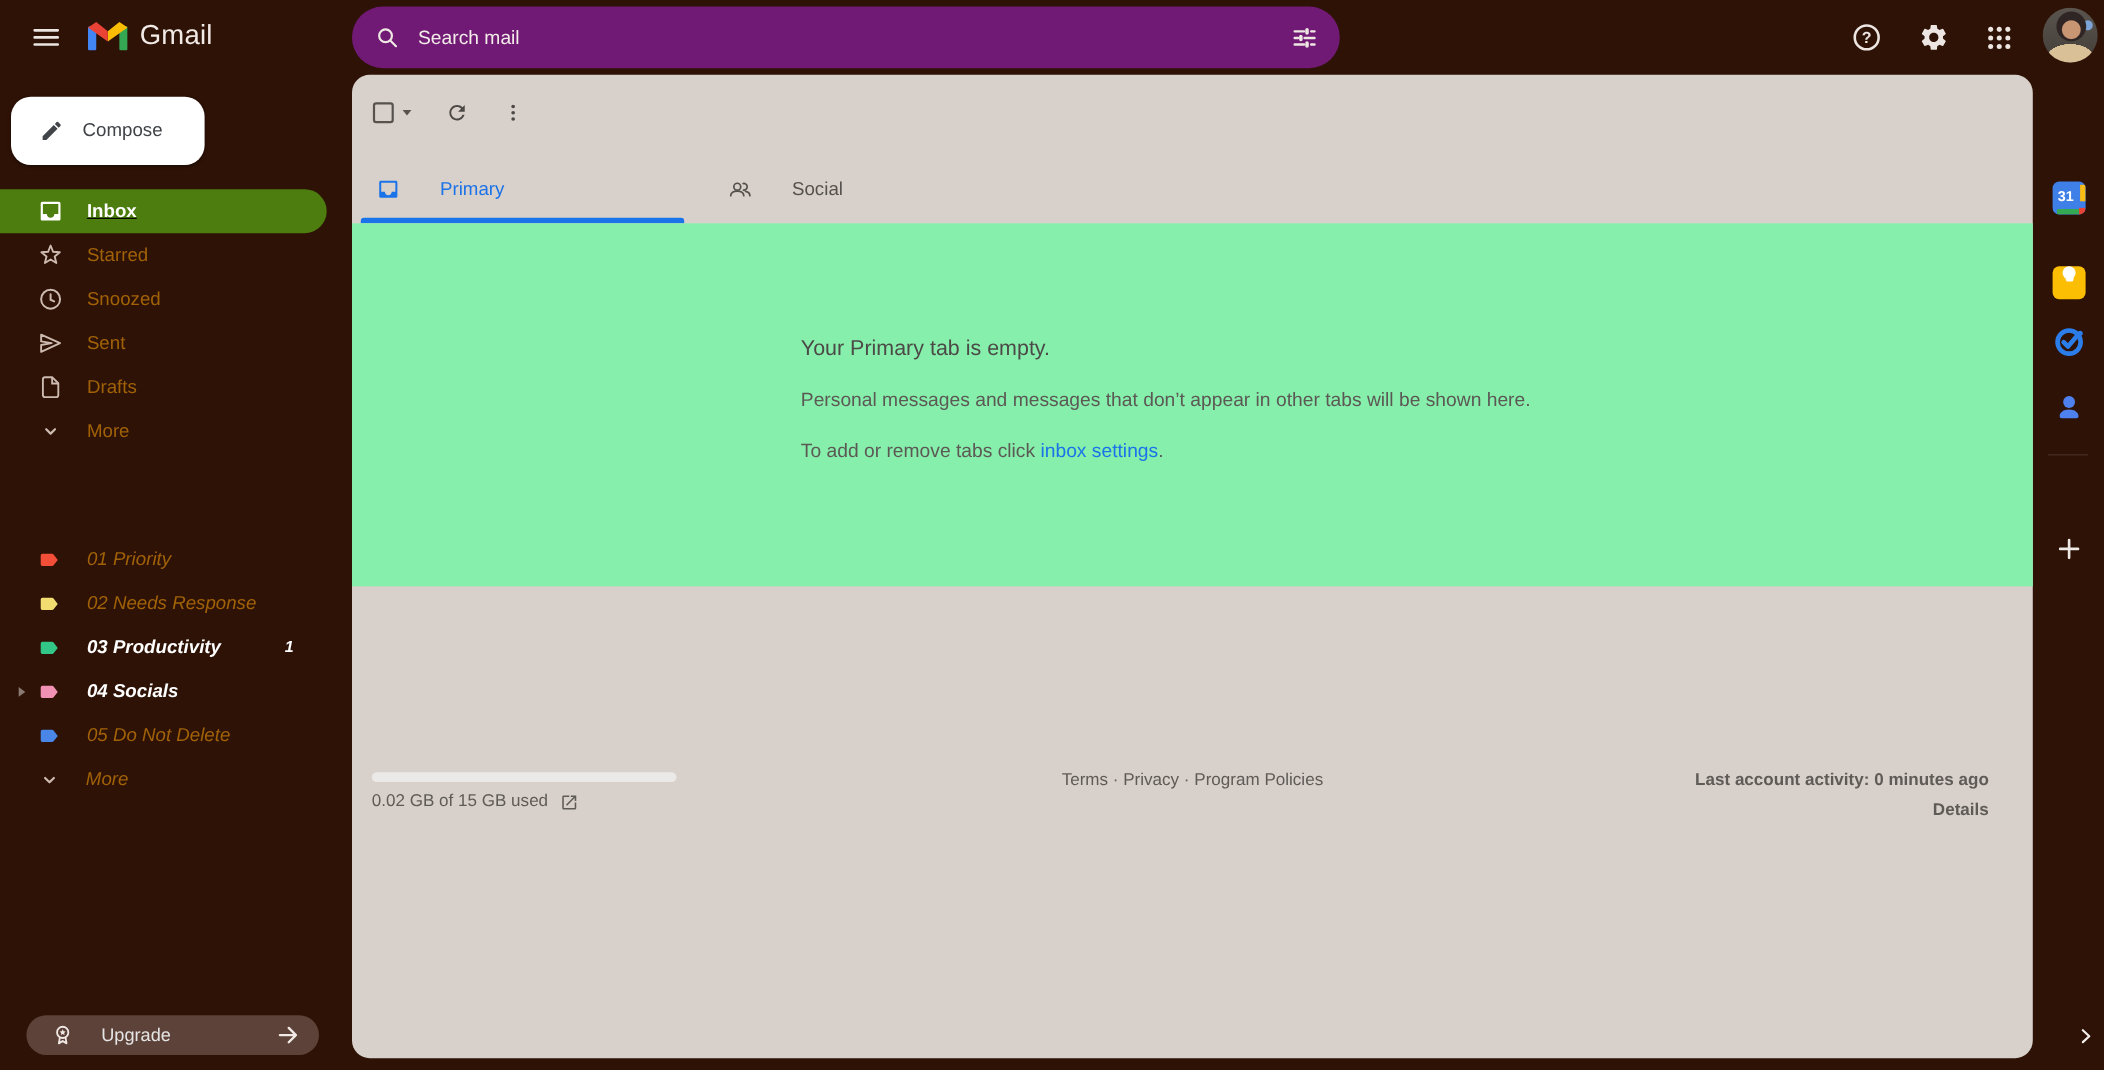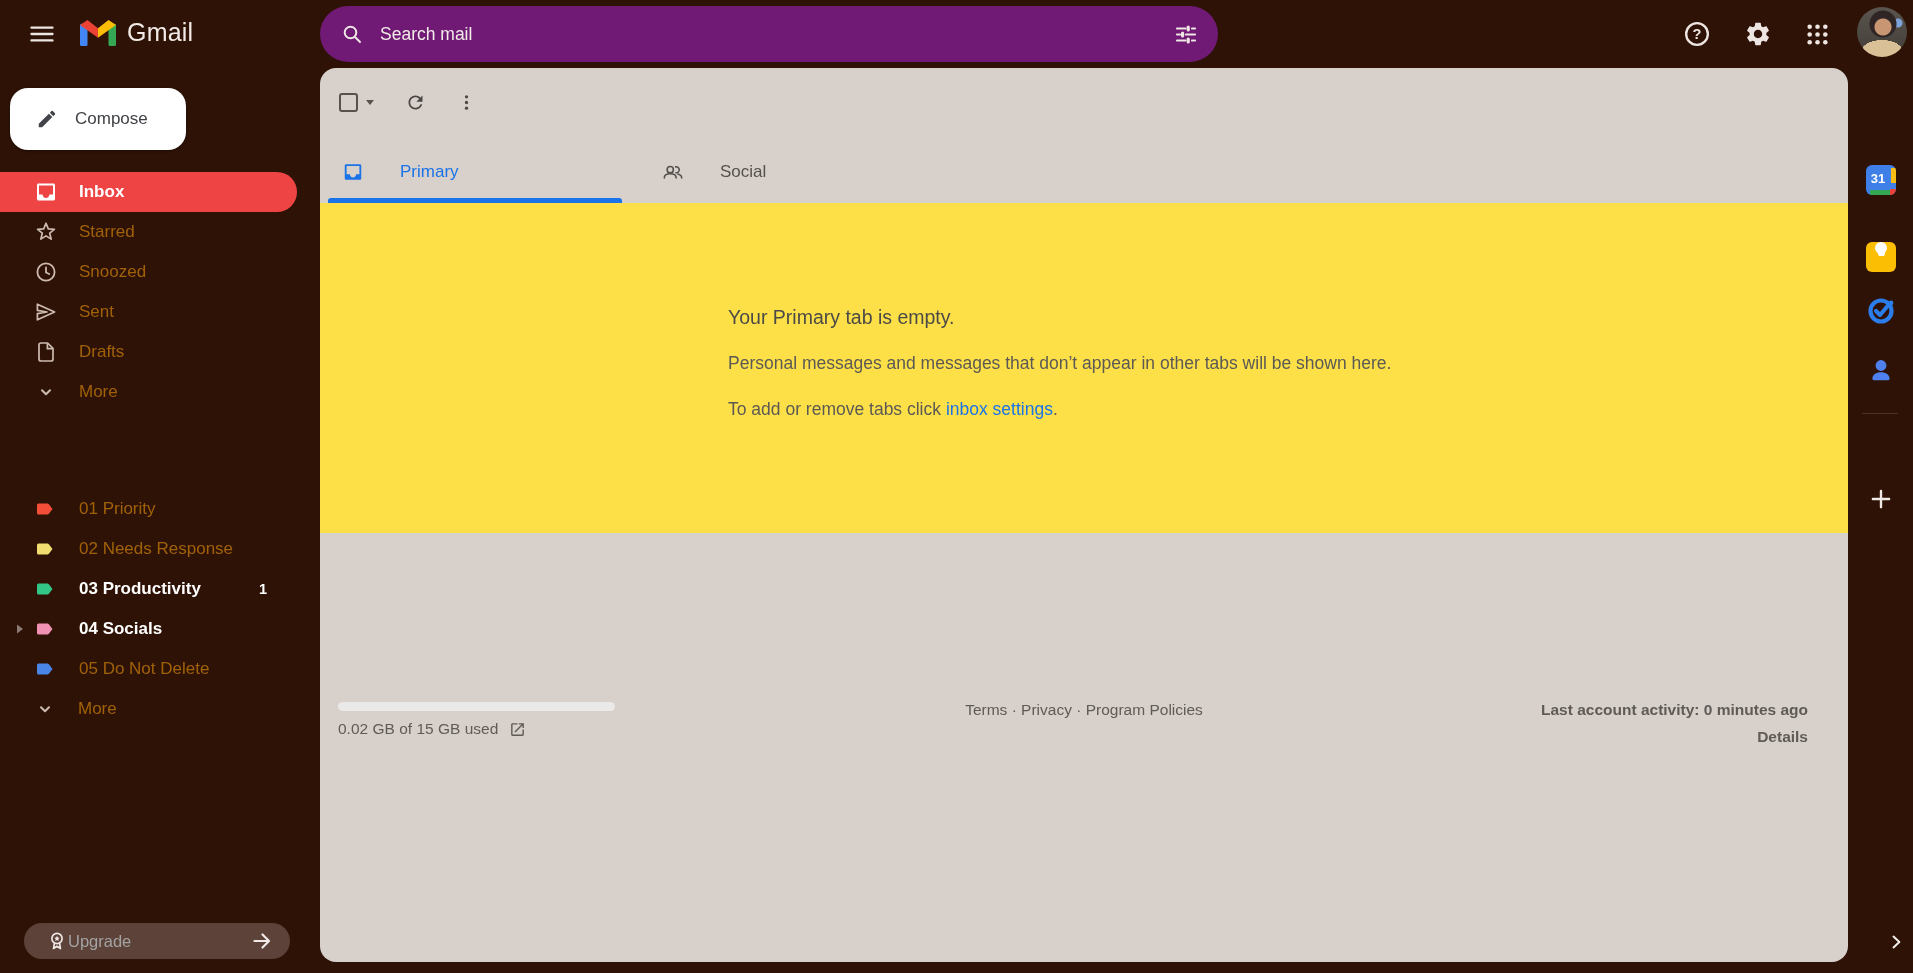--- a/index.html
+++ b/index.html
@@ -31,52 +31,52 @@
   }
 
   
   .sidebar{position:absolute;left:0;top:68px;width:320px;height:905px;}
   .compose{position:absolute;left:10px;top:20px;width:176px;height:62px;background:#fff;border-radius:18px;
     display:flex;align-items:center;padding-left:26px;box-sizing:border-box;gap:17px;cursor:pointer;
     box-shadow:0 1px 3px rgba(0,0,0,.35);}
   .compose-label{font-size:17px;font-weight:500;color:#3f4246;}
   .nav{position:absolute;left:0;top:104px;width:320px;}
   .srow{position:relative;height:40px;display:flex;align-items:center;padding-left:34px;width:297px;box-sizing:border-box;border-radius:0 20px 20px 0;cursor:pointer;}
-  .srow.selected{background:#ef4444;}
+  .srow.selected{background:#4d7c0f;text-decoration:underline;}
   .sicon{width:24px;height:24px;margin-right:21px;flex:none;color:#cdbbb1;}
   .srow.selected .sicon{color:#ffffff;}
   .slabel{font-size:17px;color:#a16207;white-space:nowrap;}
   .slabel.bold{font-weight:700;color:#ffffff;}
   .labels-head{position:absolute;left:0;top:374px;width:320px;height:40px;display:flex;align-items:center;padding-left:36px;box-sizing:border-box;}
   .labels-title{font-size:18px;font-weight:500;color:#f5eeeb;}
   .labels-add{position:absolute;right:30px;top:8px;width:24px;height:24px;cursor:pointer;}
-  .labellist{position:absolute;left:0;top:421px;width:320px;}
+  .labellist{position:absolute;left:0;top:421px;width:320px;font-style:italic;}
   .lrow{position:relative;height:40px;display:flex;align-items:center;padding-left:34px;width:297px;box-sizing:border-box;border-radius:0 20px 20px 0;cursor:pointer;}
   .tag{width:23px;height:20px;margin-right:22px;flex:none;}
   .expand{position:absolute;left:16px;top:15px;width:8px;height:10px;}
   .count{margin-left:auto;margin-right:30px;font-size:14.5px;font-weight:600;color:#ffffff;}
   .upgrade{position:absolute;left:24px;top:855px;width:266px;height:36px;background:#5c4238;border-radius:18px;
     display:flex;align-items:center;padding:0 16px 0 22px;box-sizing:border-box;cursor:pointer;}
-  .upgrade-label{font-size:16.5px;color:#a3a3a3;}
+  .upgrade-label{font-size:16.5px;color:#e5e5e5;margin-left:24px;}
   .upgrade-arrow{margin-left:auto;width:24px;height:24px;}
 
   
   .card{position:absolute;left:320px;top:68px;width:1528px;height:894px;background:#d8d0cb;border-radius:16px;}
   .tool-select{position:absolute;left:19px;top:25px;width:19px;height:19px;border:2px solid #57524e;border-radius:3px;box-sizing:border-box;cursor:pointer;}
   .tool-caret{position:absolute;left:46px;top:32px;width:0;height:0;border-left:4.5px solid transparent;border-right:4.5px solid transparent;border-top:5.5px solid #57524e;cursor:pointer;}
   .tool-refresh{position:absolute;left:85px;top:24px;width:21px;height:21px;cursor:pointer;}
   .tool-more{position:absolute;left:136px;top:24px;width:21px;height:21px;cursor:pointer;}
   .tabs{position:absolute;left:0;top:72px;height:63px;display:flex;}
   .tab{position:relative;width:320px;height:63px;display:flex;align-items:center;padding-left:22px;box-sizing:border-box;gap:36px;cursor:pointer;}
   .tab .tlabel{font-size:17px;color:#55514d;}
   .tab.active .tlabel{color:#1a73e8;font-weight:500;}
   .tab .ticon{width:22px;height:22px;color:#55514d;}
   .tab.active .ticon{color:#1a73e8;}
   .tab-underline{position:absolute;left:8px;right:18px;bottom:0;height:5px;background:#1a73e8;border-radius:3px 3px 0 0;}
-  .whitearea{position:absolute;left:0;top:135px;width:1528px;height:330px;background:#fde047;}
+  .whitearea{position:absolute;left:0;top:135px;width:1528px;height:330px;background:#86efac;}
   .empty{position:absolute;left:408px;top:103px;}
   .empty-title{font-size:19.5px;color:#4c4a47;margin-bottom:24px;}
   .empty-body{font-size:17.5px;color:#5c5955;margin-bottom:25px;}
   .empty-cta{font-size:17.5px;color:#5c5955;}
   .empty-cta a{color:#1a73e8;text-decoration:none;cursor:pointer;}
   .progress{position:absolute;left:18px;top:634px;width:277px;height:9px;background:#ebe9e7;border-radius:5px;}
   .storage-row{position:absolute;left:18px;top:652px;display:flex;align-items:center;gap:11px;font-size:15.5px;color:#5f5b57;}
   .foot-center{position:absolute;left:0;top:633px;width:1528px;text-align:center;font-size:15.5px;color:#5f5b57;}
   .foot-center span{cursor:pointer;}
   .foot-right{position:absolute;right:40px;top:633px;text-align:right;font-size:15.5px;color:#5f5b57;font-weight:bold;}

